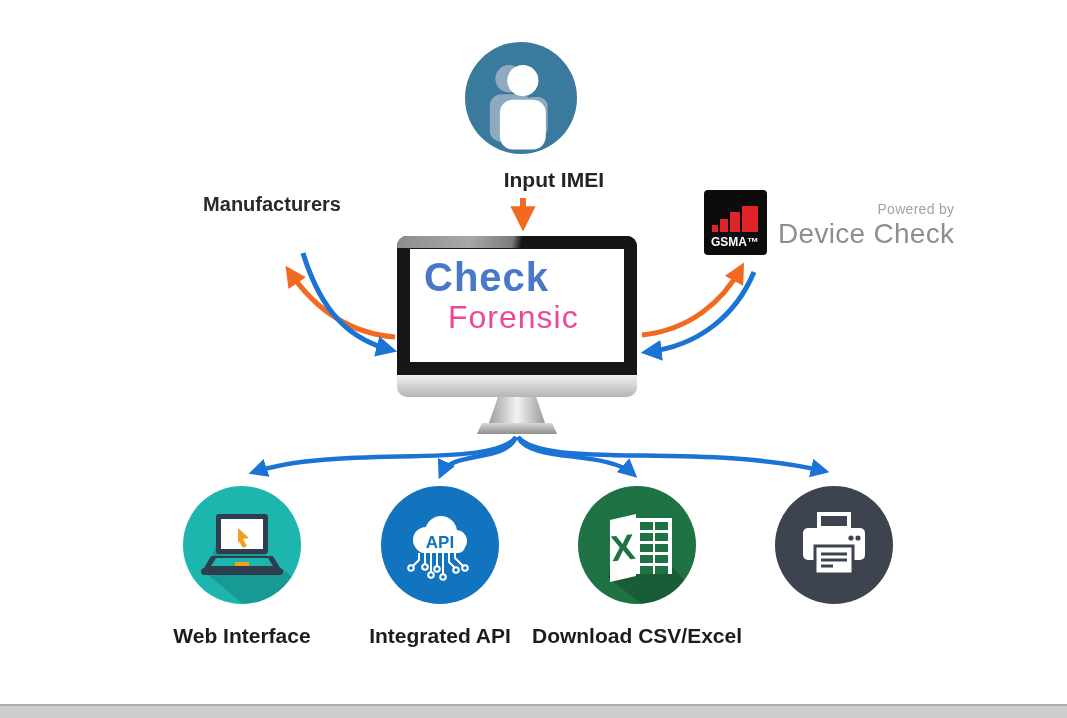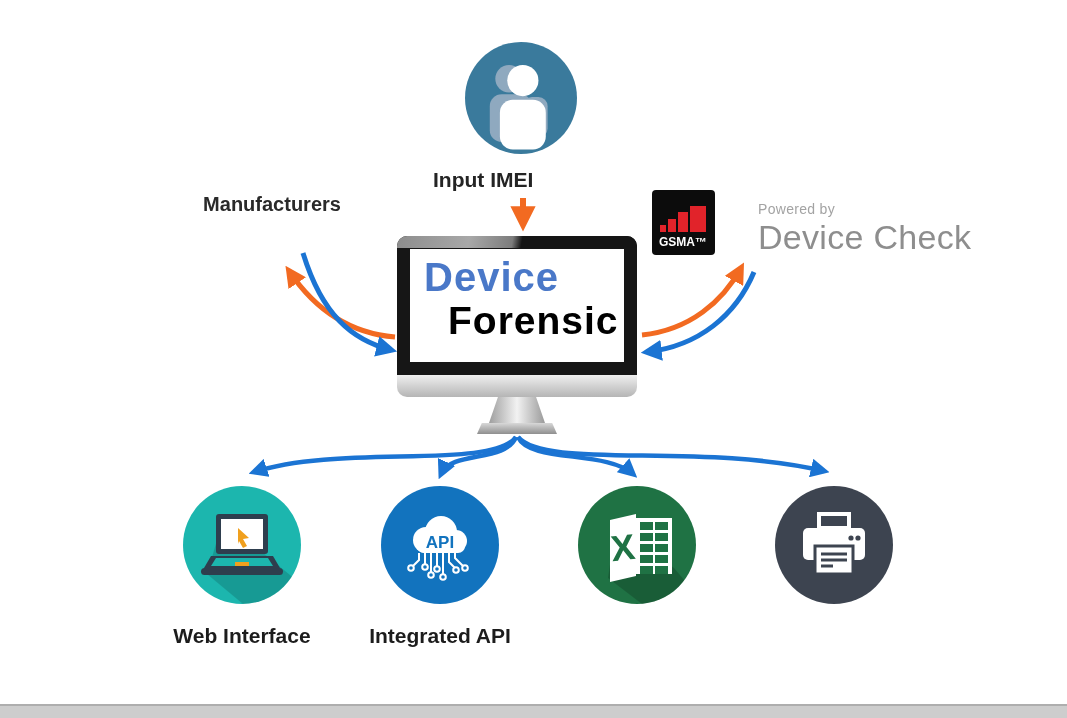--- a/index.html
+++ b/index.html
@@ -2,44 +2,44 @@
 <html><head>
 <meta charset="utf-8">
 <style>
   html,body{margin:0;padding:0;background:#fff;}
   .canvas{position:relative;width:1067px;height:718px;background:#fff;overflow:hidden;
           font-family:"Liberation Sans",sans-serif;}
   .arrows{position:absolute;left:0;top:0;width:1067px;height:718px;pointer-events:none;z-index:1;}
 
   
   .person-badge{position:absolute;left:465px;top:42px;width:112px;height:112px;z-index:2;}
-  .input-label{position:absolute;left:433px;top:168px;width:180px;text-align:left;
+  .input-label{position:absolute;left:424px;top:168px;width:180px;text-align:right;
                font-size:21px;font-weight:600;color:#242424;z-index:2;}
 
   
   .mfr-label{position:absolute;left:152px;top:190px;width:240px;text-align:center;
              font-size:20px;font-weight:600;color:#2a2a2a;line-height:28px;z-index:2;}
 
   
-  .gsma-logo{position:absolute;left:652px;top:190px;width:63px;height:78px;z-index:2;}
-  .poweredby{position:absolute;left:758px;top:201px;z-index:2;}
+  .gsma-logo{position:absolute;left:704px;top:190px;width:63px;height:78px;z-index:2;}
+  .poweredby{position:absolute;left:778px;top:201px;z-index:2;text-align:right;}
   .poweredby .pb{font-size:14px;color:#a3a3a3;letter-spacing:.3px;}
-  .poweredby .dc{font-size:34px;color:#8e8e8e;margin-top:1px;letter-spacing:.3px;}
+  .poweredby .dc{font-size:28px;color:#8e8e8e;margin-top:1px;letter-spacing:.3px;}
 
   
   .monitor{position:absolute;left:397px;top:236px;width:240px;z-index:3;}
   .bezel{position:relative;width:240px;height:139px;background:#161616;border-radius:10px 10px 0 0;}
   .bezel::before{content:"";position:absolute;left:0;top:0;width:240px;height:12px;
       border-radius:10px 10px 0 0;
       background:linear-gradient(100deg,#8d8d8d 0%,#a8a8a8 30%,#7c7c7c 48%,#151515 52%);}
   .screen{position:absolute;left:13px;top:13px;width:214px;height:113px;background:#fff;}
   .t-device{position:absolute;left:14px;top:6px;font-size:40px;font-weight:bold;
             letter-spacing:1px;color:#4a78c8;}
-  .t-forensic{position:absolute;left:38px;top:50px;font-size:39px;font-weight:bold;
-            letter-spacing:1px;color:#000000;}
+  .t-forensic{position:absolute;left:38px;top:50px;font-size:32px;font-weight:normal;
+            letter-spacing:1px;color:#ec4899;}
   .chin{width:240px;height:22px;background:linear-gradient(#efefef,#b5b5b5);
         border-radius:0 0 10px 10px;}
   .neck{position:absolute;left:92px;top:161px;width:56px;height:26px;
         background:linear-gradient(to right,#9e9e9e,#f2f2f2 50%,#9a9a9a);
         clip-path:polygon(16% 0,84% 0,100% 100%,0 100%);}
   .base{position:absolute;left:80px;top:187px;width:80px;height:11px;
         background:linear-gradient(#d8d8d8,#8f8f8f);
         clip-path:polygon(6% 0,94% 0,100% 100%,0 100%);}
 
   
@@ -116,21 +116,21 @@
     </svg>
   </div>
   <div class="poweredby">
     <div class="pb">Powered by</div>
     <div class="dc">Device Check</div>
   </div>
 
   <div class="monitor">
     <div class="bezel">
       <div class="screen">
-        <div class="t-device">Device</div>
+        <div class="t-device">Check</div>
         <div class="t-forensic">Forensic</div>
       </div>
     </div>
     <div class="chin"></div>
     <div class="neck"></div>
     <div class="base"></div>
   </div>
 
   <div class="output o-web">
     <svg viewBox="0 0 118 118" width="118" height="118">
@@ -206,20 +206,21 @@
             <rect x="77" y="58" width="13" height="8"></rect>
           <rect x="62" y="69" width="13" height="8"></rect>
             <rect x="77" y="69" width="13" height="8"></rect>
           <rect x="62" y="80" width="13" height="8"></rect>
             <rect x="77" y="80" width="13" height="8"></rect>
         </g>
         <polygon points="32,34 58,28 58,90 32,96" fill="#ffffff"></polygon>
         <text x="45" y="74" text-anchor="middle" font-family="Liberation Sans, sans-serif" font-size="36" font-weight="bold" fill="#1f7244" transform="rotate(-6 45 62)">X</text>
       </g>
     </svg>
+    <div class="lbl">Download CSV/Excel</div>
   </div>
 
   <div class="output o-prt">
     <svg viewBox="0 0 118 118" width="118" height="118">
       <circle cx="59" cy="59" r="59" fill="#3d4450"></circle>
       <rect x="44" y="28" width="30" height="14" fill="#3d4450" stroke="#ffffff" stroke-width="4"></rect>
       <rect x="28" y="42" width="62" height="32" rx="5" fill="#ffffff"></rect>
       <circle cx="76" cy="52" r="2.6" fill="#3d4450"></circle>
       <circle cx="83" cy="52" r="2.6" fill="#3d4450"></circle>
       <rect x="40" y="60" width="38" height="28" fill="#ffffff" stroke="#3d4450" stroke-width="3"></rect>

